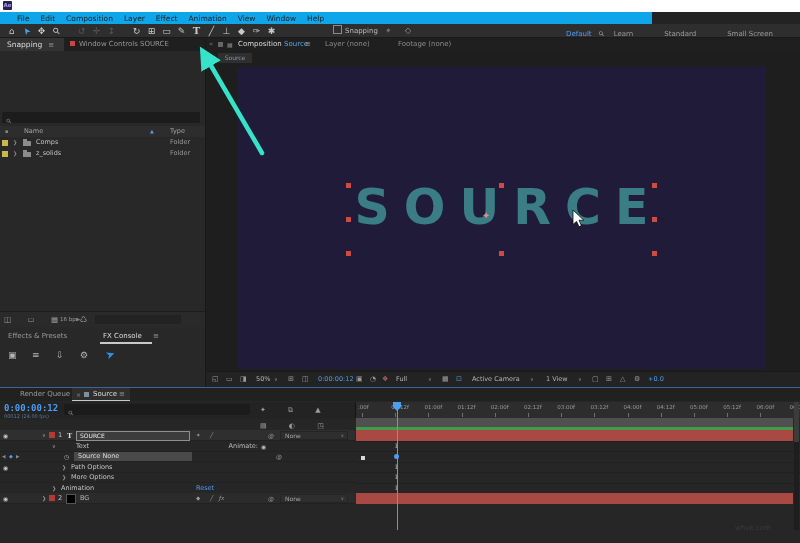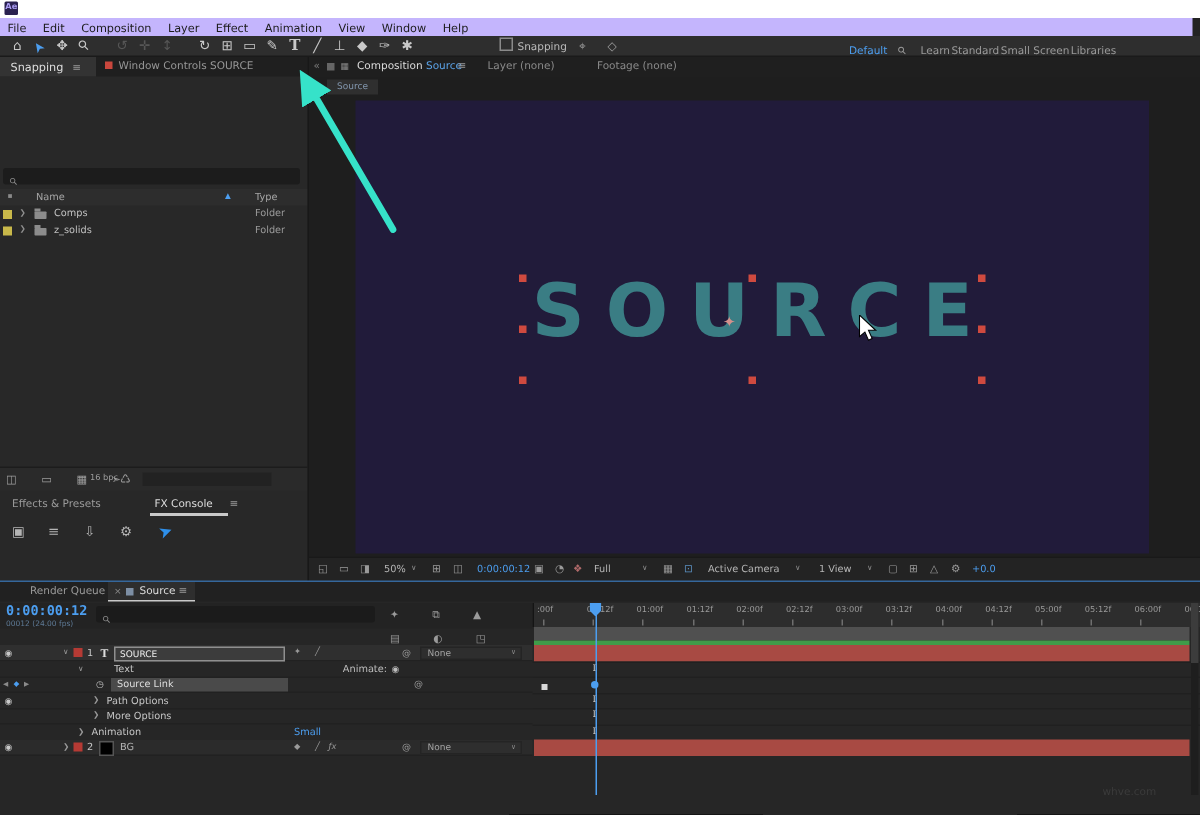--- a/index.html
+++ b/index.html
@@ -5,34 +5,34 @@
   html,body{margin:0;padding:0;background:#0d0d0d}
   #page{position:relative;width:800px;height:543px;overflow:hidden;background:#232323;
         font-family:"DejaVu Sans","Liberation Sans",sans-serif;color:#bfbfbf;
         -webkit-font-smoothing:antialiased;cursor:default}
   .abs{position:absolute}
   
   #titlebar{left:0;top:0;width:800px;height:12px;background:#ffffff;color:#1f1f1f;font-size:7px;line-height:12px}
   #appbadge{left:3px;top:1px;width:9px;height:9px;background:#2a2150;color:#a99bf2;font-size:5.5px;
             line-height:9px;text-align:center;border-radius:1px;font-weight:bold}
   #titletext{left:16px;top:0;line-height:12px;white-space:nowrap}
-  #menubar{left:0;top:12px;width:795px;height:12px;background:#c4b5fd;display:flex;align-items:center;padding-left:5px;box-sizing:border-box}
+  #menubar{left:0;top:12px;width:652px;height:12px;background:#0ea5e9;display:flex;align-items:center;padding-left:17px;box-sizing:border-box}
   .menu-item{font-size:7.5px;color:#1c1c1c;margin-right:11px}
   #toolbar{left:0;top:24px;width:800px;height:14px;background:#2e2e2e;border-bottom:1px solid #1a1a1a;box-sizing:border-box}
   #tool-strip{left:4px;top:0;height:14px;line-height:14px;white-space:nowrap}
   .tool{display:inline-block;width:15px;text-align:center;font-size:9px;color:#c9c9c9;vertical-align:top}
   .tool.active{color:#4c9ef0}
   .tool.disabled{color:#565656}
   .tool.gap{margin-left:10px}
   .tool.serif{font-family:"DejaVu Serif","Liberation Serif",serif;font-weight:bold;font-size:10px}
   #snapgroup{left:333px;top:0;height:14px;line-height:14px;font-size:7px;color:#bbb}
   #snapbox{display:inline-block;width:7px;height:7px;border:1px solid #8a8a8a;vertical-align:-1px;margin-right:3px;background:#2e2e2e}
   #snap-extra{left:386px;top:0;line-height:14px;font-size:8px;color:#9a9a9a;letter-spacing:6px}
   #workspaces{left:566px;top:0;height:14px;line-height:14px;white-space:nowrap}
-  .ws{font-size:7px;color:#9a9a9a;margin-right:1px}
+  .ws{font-size:7px;color:#9a9a9a;margin-right:31px}
   .ws.active{color:#4c9ef0;margin-right:7px}
   #ws-search{font-size:7px;color:#9a9a9a;margin-right:10px;display:inline-block;transform:rotate(-45deg)}
   
   #left-panel{left:0;top:38px;width:205px;height:350px;background:#282828}
   #lp-tabbar{left:0;top:38px;width:205px;height:13px;background:#1f1f1f}
   #lp-tab-project{left:0;top:38px;width:64px;height:13px;background:#333333;color:#dddddd;font-size:7.5px;line-height:13px;padding-left:7px;box-sizing:border-box}
   #lp-tab-project .menu-ico{color:#999;margin-left:6px;font-size:7px}
   #lp-tab-ec{left:70px;top:38px;height:13px;line-height:13px;font-size:7px;color:#979797;white-space:nowrap}
   .swatch-red{display:inline-block;width:5px;height:5px;background:#c9473d;margin-right:4px}
   #lp-search{left:2px;top:112px;width:198px;height:11px;background:#1c1c1c;border-radius:2px;line-height:11px}
@@ -322,36 +322,36 @@
     <span style="position:absolute;left:76px">Text</span>
     <span id="animate-label">Animate:</span>
     <span id="animate-btn">◉</span>
   </div>
   <div class="trow" style="top:451px">
     <span class="kf-nav" style="left:2px">◀</span>
     <span class="kf-nav" style="left:9px;color:#4c9ef0;font-size:5px">◆</span>
     <span class="kf-nav" style="left:16px">▶</span>
     <span class="stopwatch">◷</span>
     <span id="st-highlight"></span>
-    <span id="st-label">Source Link</span>
+    <span id="st-label">Source None</span>
     <span class="pickwhip" style="left:276px">@</span>
   </div>
   <div class="trow" style="top:462px">
     <span class="eye">◉</span>
     <span class="chev" style="left:62px">❯</span>
     <span style="position:absolute;left:71px">Path Options</span>
   </div>
   <div class="trow" style="top:472px">
     <span class="chev" style="left:62px">❯</span>
     <span style="position:absolute;left:71px">More Options</span>
   </div>
   <div class="trow" style="top:483px">
     <span class="chev" style="left:52px">❯</span>
     <span style="position:absolute;left:61px">Animation</span>
-    <span id="reset-link">Small</span>
+    <span id="reset-link">Reset</span>
   </div>
   <div class="trow" style="top:493px;background:#2b2b2b">
     <span class="eye">◉</span>
     <span class="chev" style="left:42px">❯</span>
     <span class="lswatch"></span>
     <span class="num">2</span>
     <span id="bg-thumb"></span>
     <span style="position:absolute;left:80px;color:#b5b5b5">BG</span>
     <span class="sw-sm" style="left:196px">◆</span>
     <span class="sw-sm" style="left:210px">╱</span>

